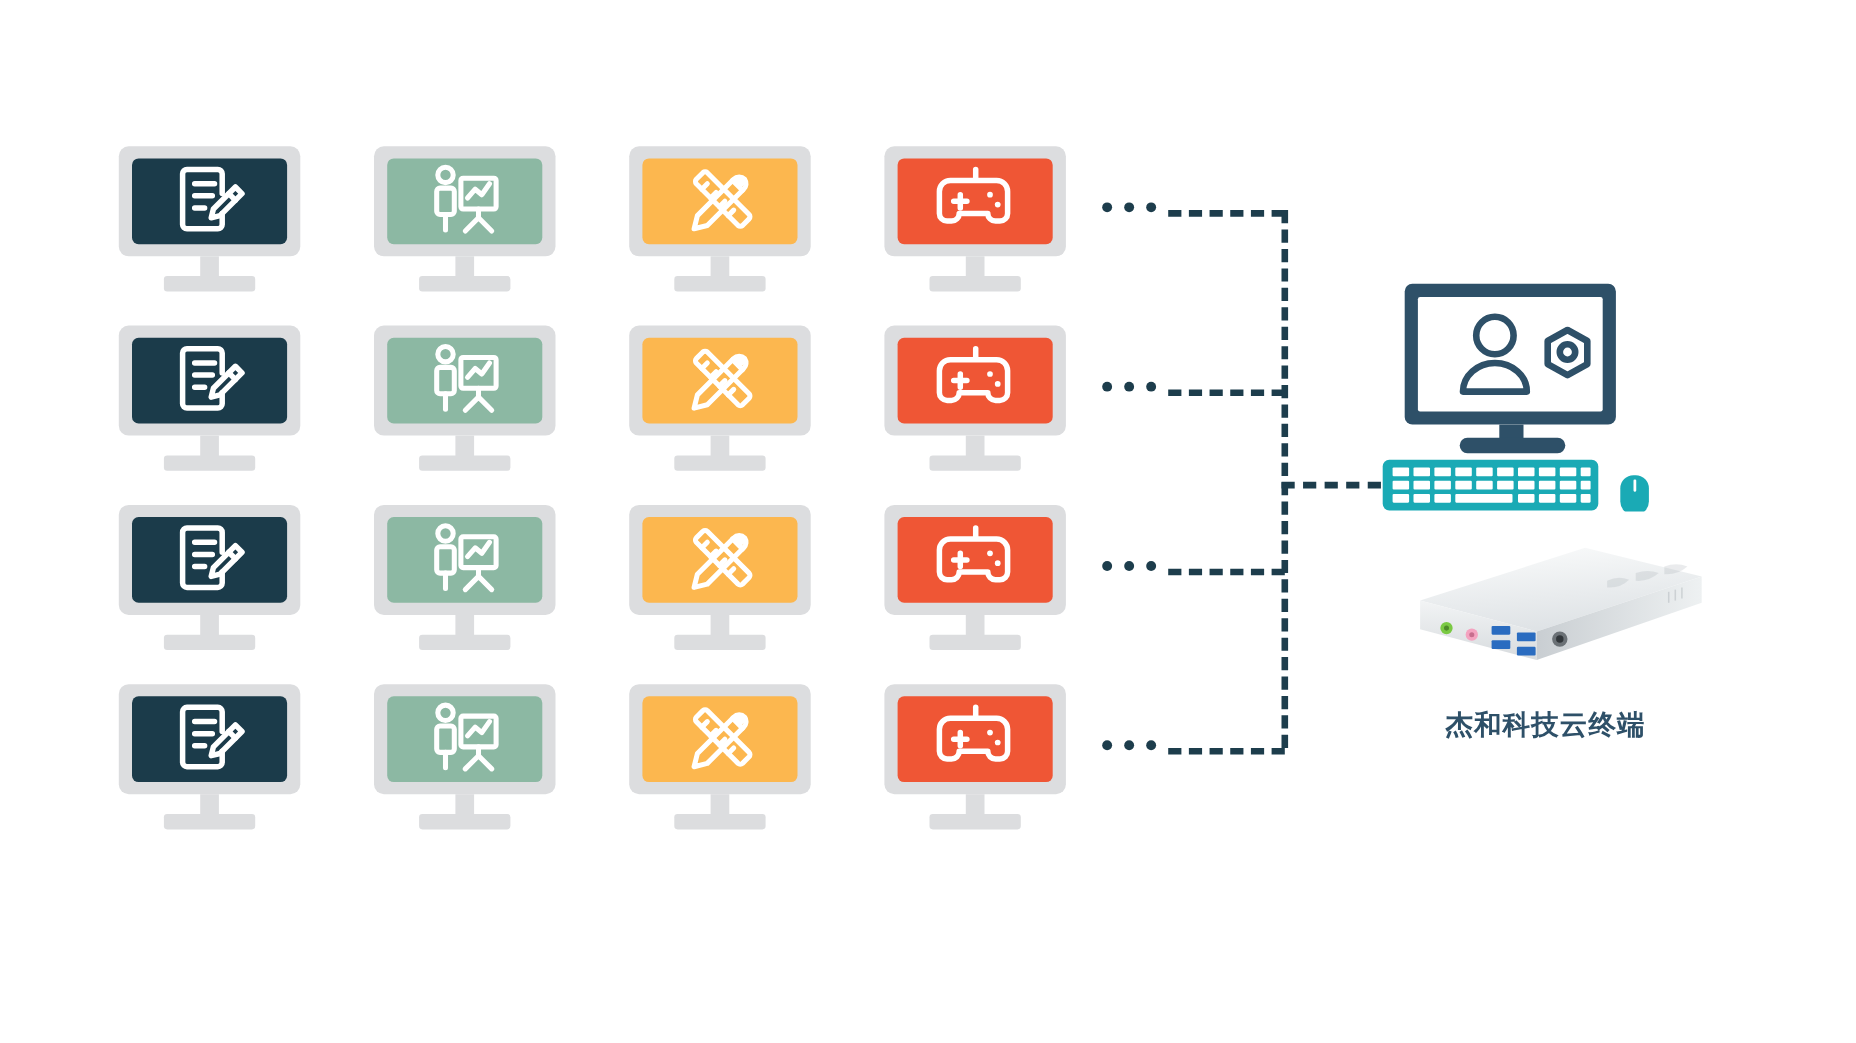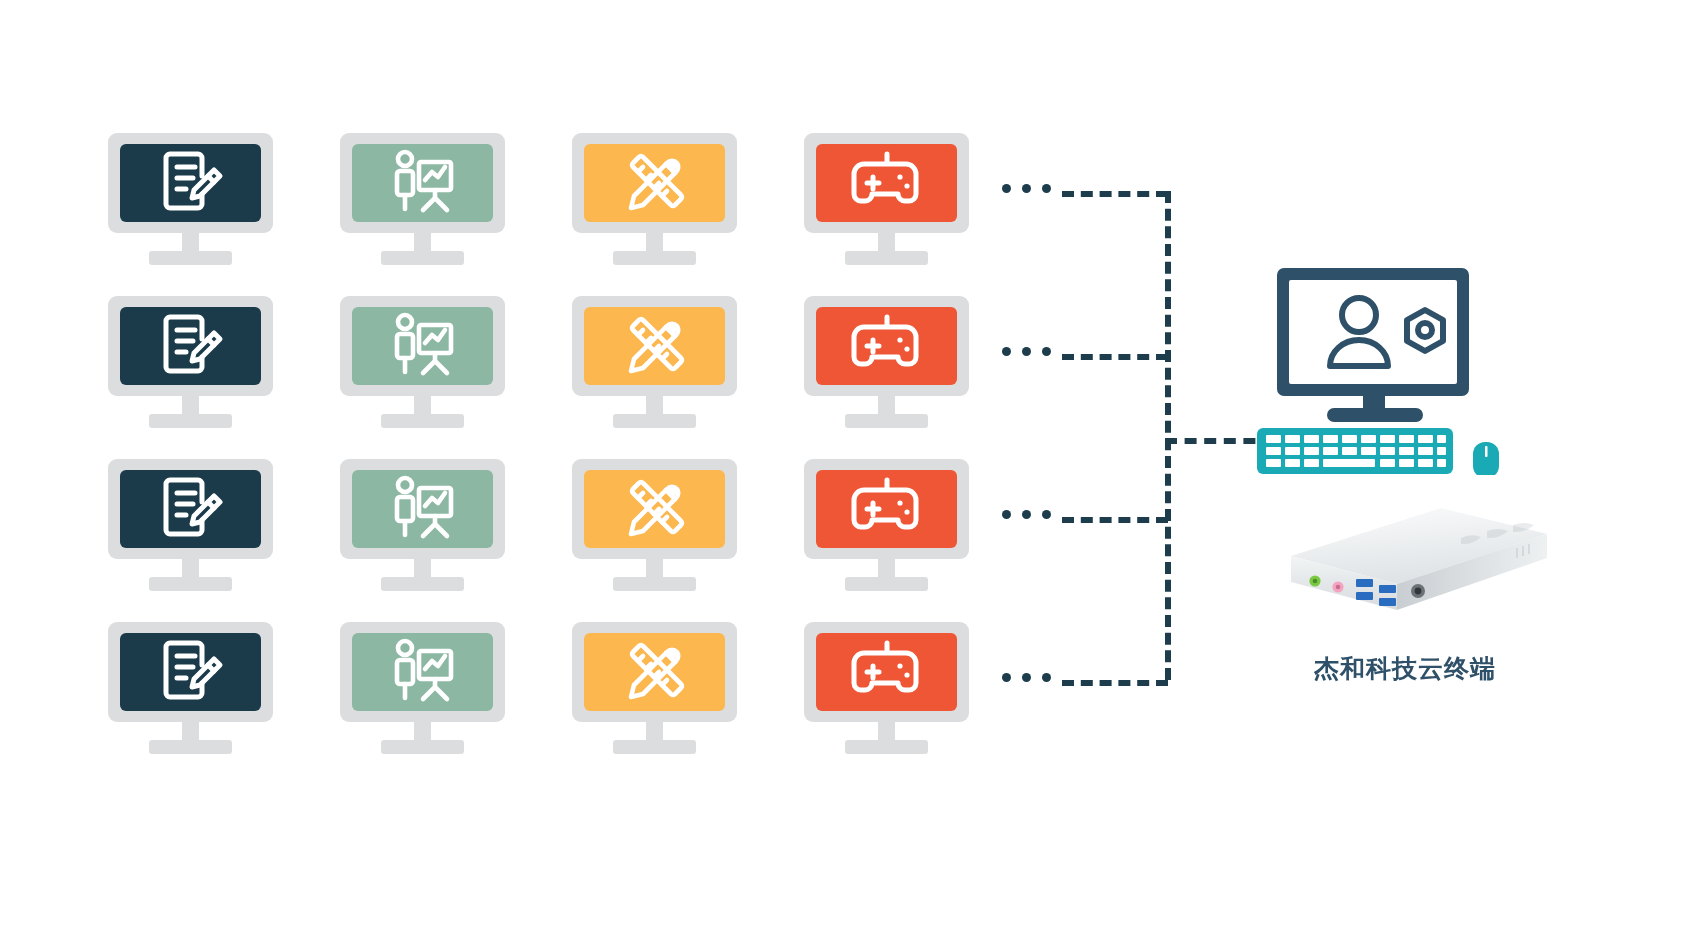--- a/index.html
+++ b/index.html
@@ -104,21 +104,21 @@
   .dash-v {
     position: absolute;
     width: 0;
     border-left: 6px dashed #1d3d4c;
   }
 
   
   .terminal-block {
     position: absolute;
     left: 1255px;
-    top: 260px;
+    top: 250px;
     width: 300px;
     height: 460px;
   }
   .workstation {
     position: absolute;
     left: 0;
     top: 0;
     width: 300px;
     height: 215px;
   }

